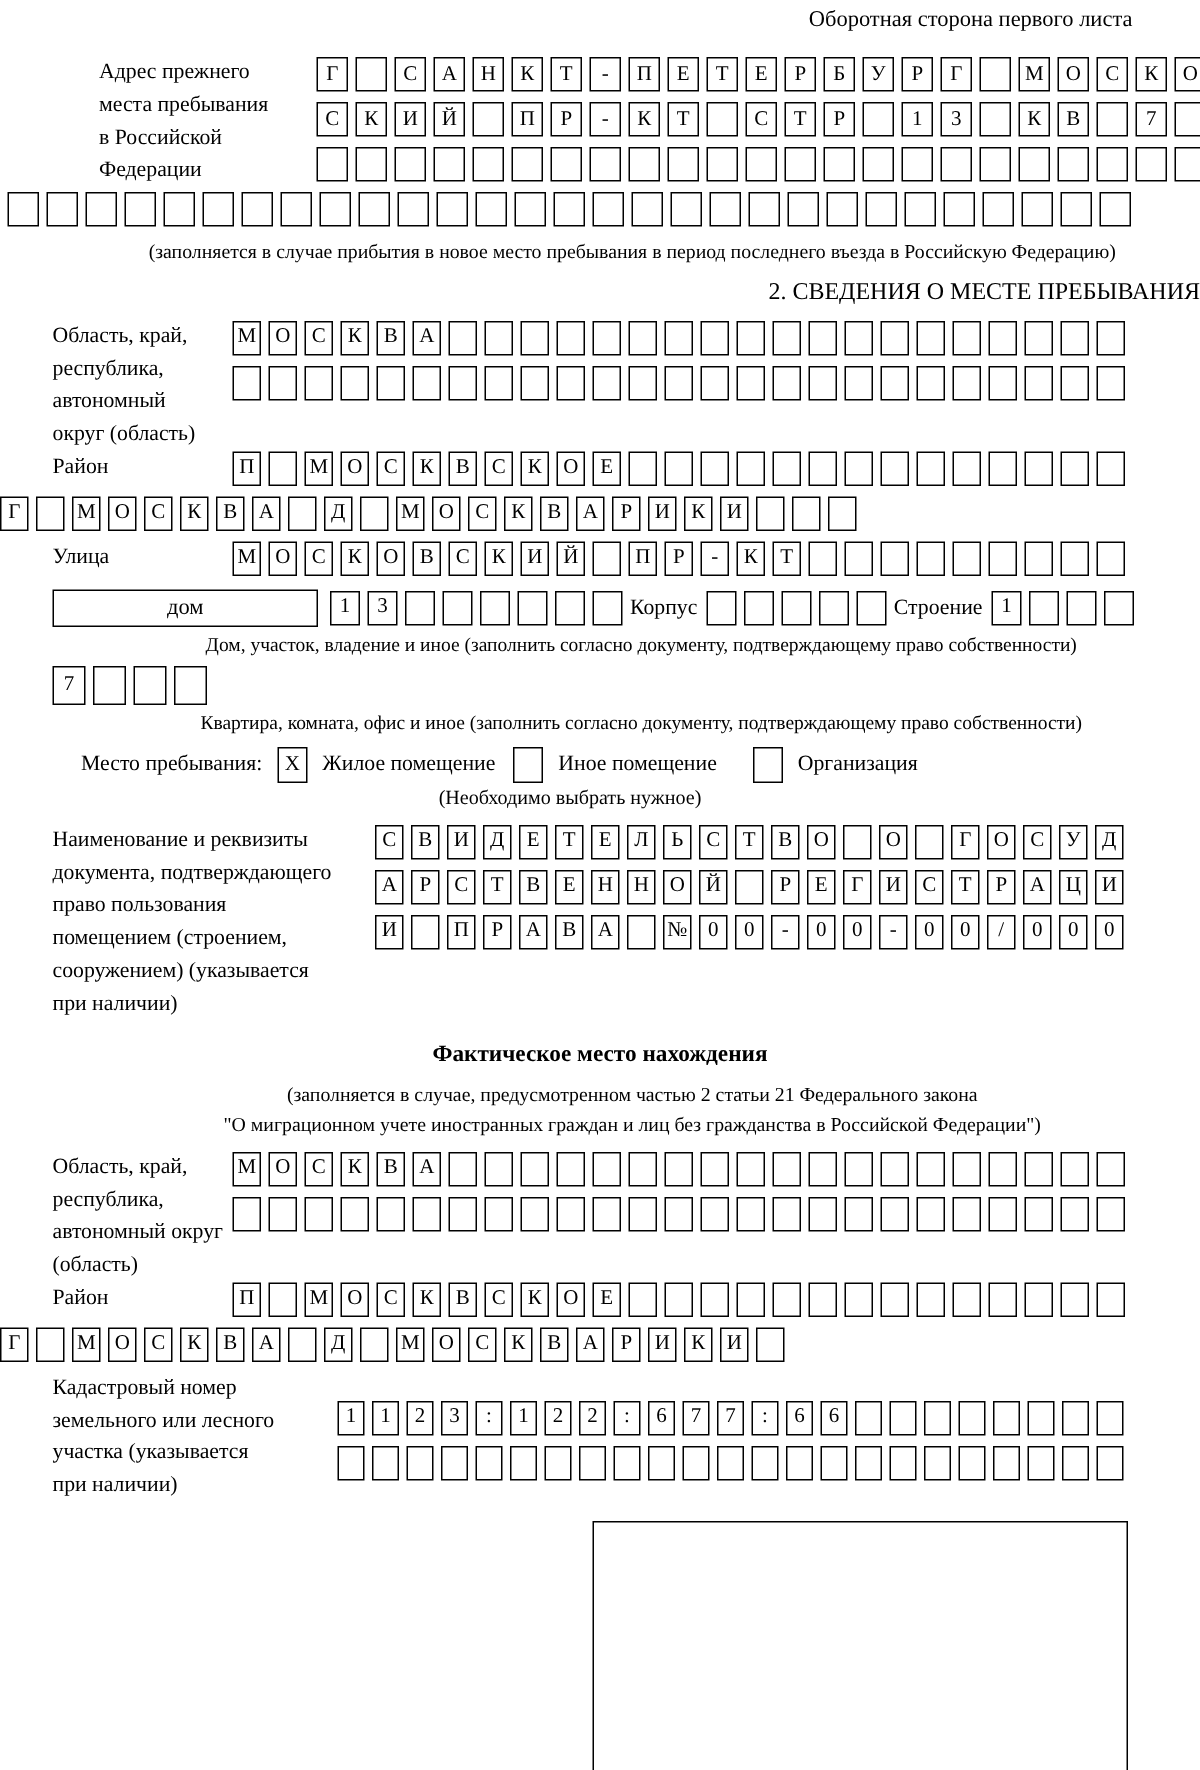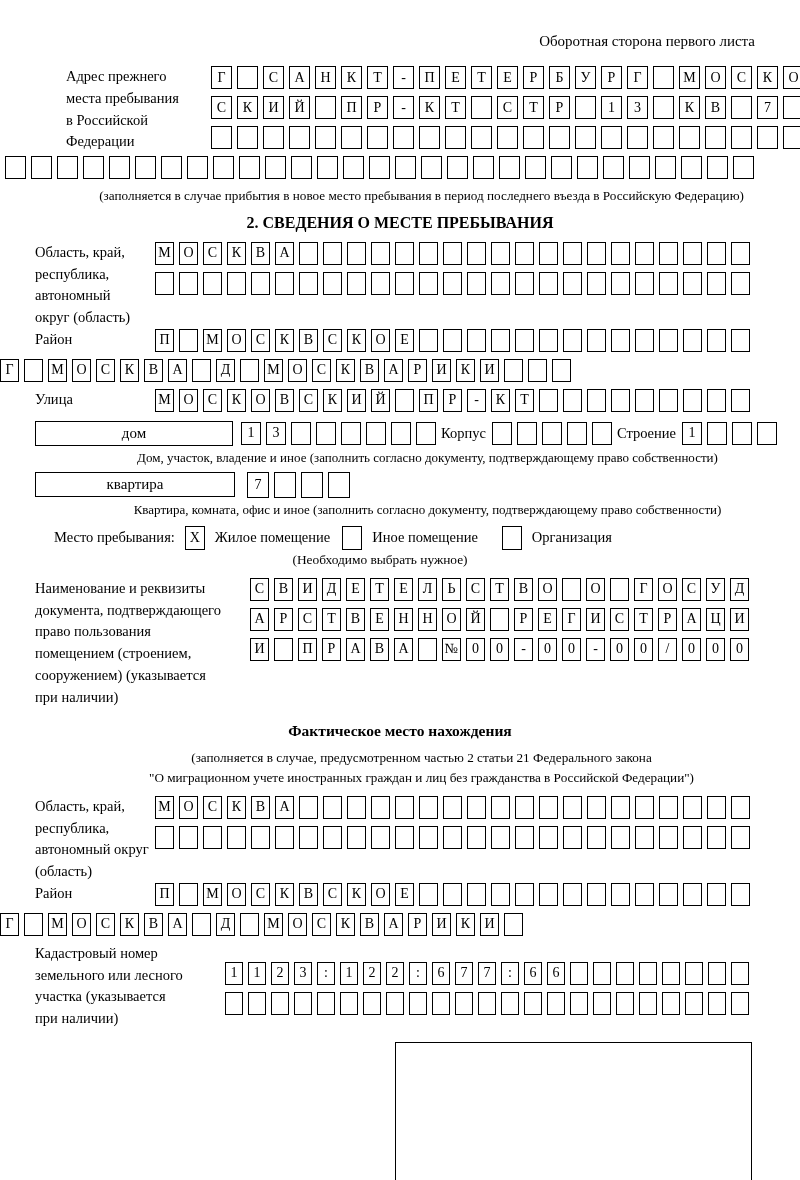--- a/index.html
+++ b/index.html
@@ -2,21 +2,21 @@
 <html><head>
 <meta charset="utf-8">
 <style>
   html,body{margin:0;padding:0;background:#fff;}
   body{
     width:800px;min-height:1180px;
     font-family:"Liberation Serif","DejaVu Serif",serif;
     color:#000;position:relative;overflow:hidden;
   }
   .header-note{
-    text-align:right;padding:33px 45px 0 0;font-size:15px;
+    text-align:right;padding:5px 45px 0 0;font-size:15px;
   }
   
   .frow{display:flex;align-items:flex-start;}
   .flabel{
     flex:none;font-size:14.5px;line-height:1.5;white-space:pre-line;
     padding-left:35px;box-sizing:border-box;
   }
   .w180{width:180px}.w155{width:155px}.w185{width:185px}
   .w250{width:250px}.w195{width:195px;font-size:13.8px}.w225{width:225px}
   .cellcol{display:flex;flex-direction:column;}
@@ -30,32 +30,32 @@
   .c23 .cell{width:18px;}
   .c25 .cell{width:20px;}
   .full-row{margin-left:5px;}
   .caption{
     font-size:13.2px;text-align:center;margin:0 0 8px 0;line-height:1.5;white-space:pre-line;padding-left:43px;
   }
   .caption-left{
     font-size:13px;text-align:center;padding-left:55px;margin:1px 0 6px 0;
   }
   .sec-title{
-    font-size:16px;font-weight:bold;text-align:center;margin:8px 0 10px 0;
+    font-size:16px;font-weight:normal;text-align:right;margin:8px 0 10px 0;
   }
   .sub-title{
     font-size:15.5px;font-weight:bold;text-align:center;margin:14px 0 8px 0;
   }
   .block1{margin-top:16px;padding-left:31px;}
   .dom-row{display:flex;align-items:center;margin:2px 0 4px 0;padding-left:35px;}
   .wide-box{
     flex:none;border:1.5px solid #000;height:25px;box-sizing:border-box;
     display:flex;align-items:center;justify-content:center;font-size:15px;background:#fff;
   }
-  .dom-box{width:198px;margin-right:8px;}
+  .dom-box{width:177px;margin-right:8px;}
   .kv-box{width:200px;margin-right:12px;}
   .mid-label{flex:none;font-size:14.5px;margin:0 6px 0 0;}
   .dom-row .cells,.kv-row .cells{margin-bottom:0;}
   .kv-row{display:flex;align-items:center;margin:4px 0 4px 0;padding-left:35px;}
   .kv-row .cell{width:22px;height:26px;}
   .stay-row{
     display:flex;align-items:center;padding-left:54px;font-size:14.5px;margin:8px 0 2px 0;
   }
   .checkbox{
     flex:none;width:20px;height:24px;border:1.5px solid #000;box-sizing:border-box;
@@ -378,21 +378,20 @@
   <div class="cells c25">
       <span class="cell">1</span>
       <span class="cell"></span>
       <span class="cell"></span>
       <span class="cell"></span>
     </div>
 </div>
 <div class="caption-left">Дом, участок, владение и иное (заполнить согласно документу, подтверждающему право собственности)</div>
 
 <div class="kv-row">
-  <div class="wide-box kv-box">квартира</div>
   <div class="cells">
       <span class="cell">7</span>
       <span class="cell"></span>
       <span class="cell"></span>
       <span class="cell"></span>
     </div>
 </div>
 <div class="caption-left">Квартира, комната, офис и иное (заполнить согласно документу, подтверждающему право собственности)</div>
 
 <div class="stay-row">

